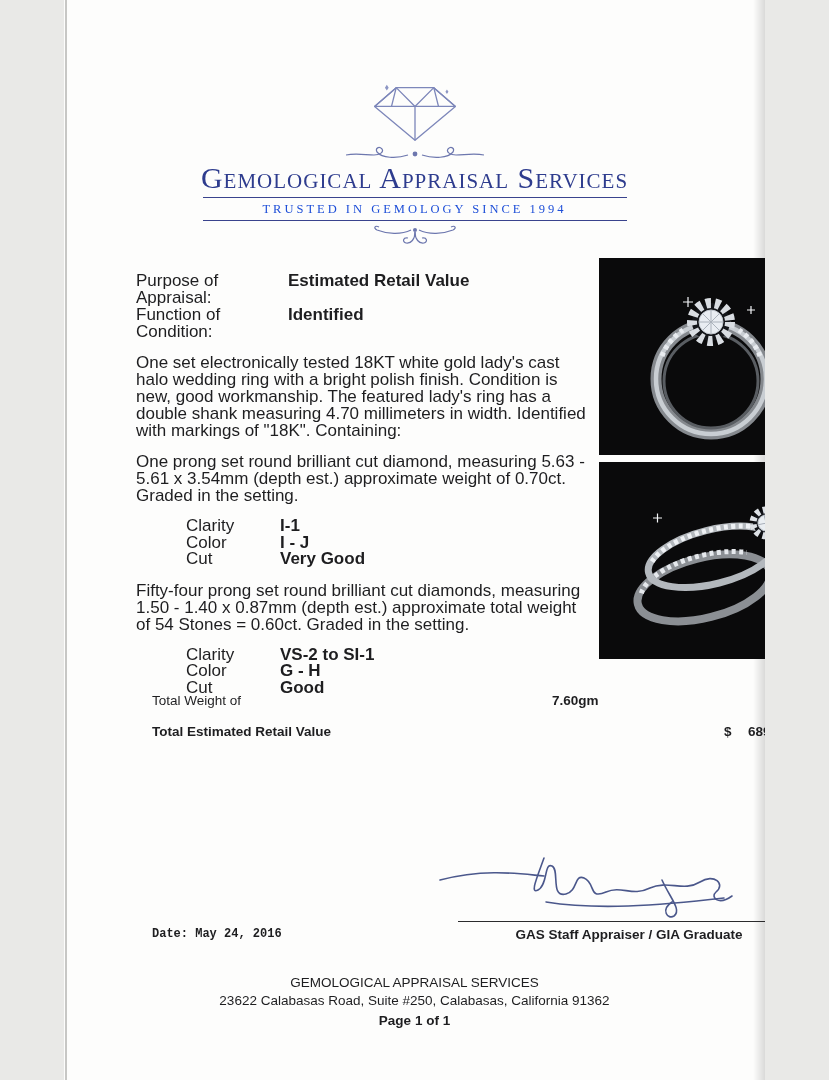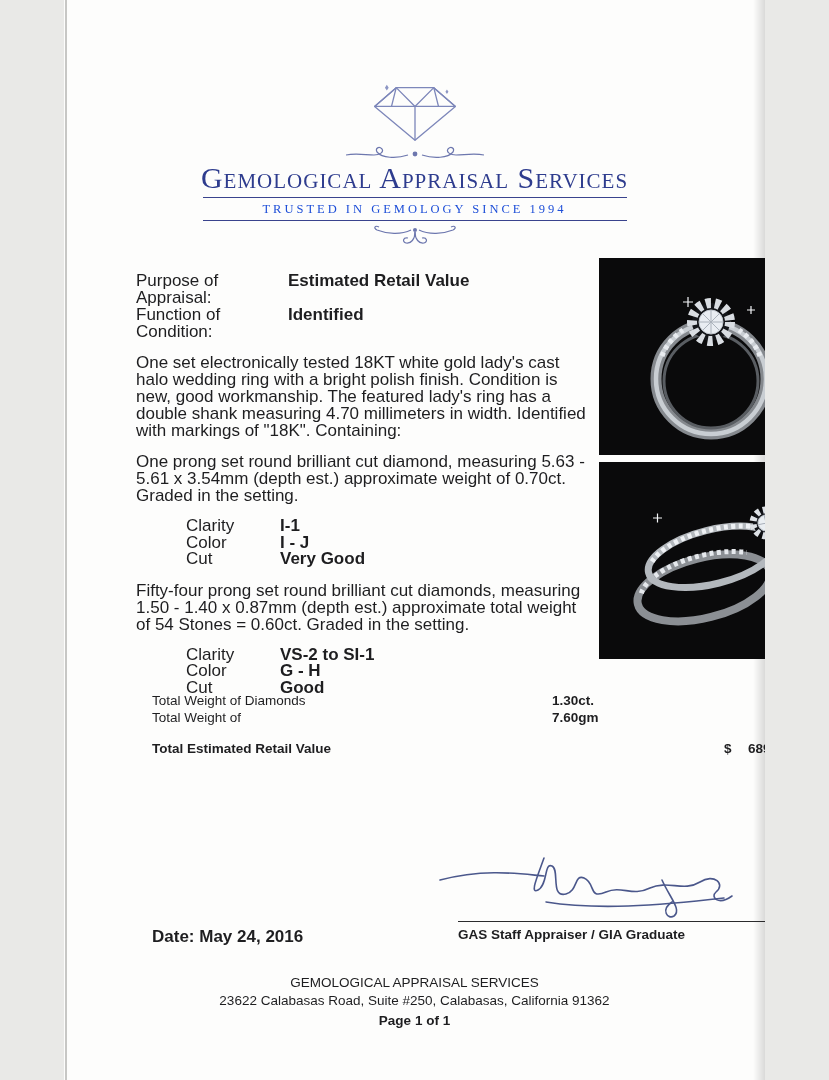--- a/index.html
+++ b/index.html
@@ -51,23 +51,23 @@
   .totals { position:absolute; left:88px; top:693px; width:660px; font-size:13.5px; }
   .totals-row { position:relative; height:17px; }
   .t-value { position:absolute; left:400px; top:0; font-weight:bold; }
   .retail-row { position:relative; height:17px; margin-top:14px; font-weight:bold; }
   .retail-cur { position:absolute; left:572px; top:0; }
   .retail-val { position:absolute; left:596px; top:0; }
 
   
   .sig-scribble { position:absolute; left:362px; top:850px; width:330px; height:75px; }
   .sig-line  { position:absolute; left:394px; top:921px; width:342px; border-top:1.2px solid #2b2b2d; }
-  .sig-title { position:absolute; left:394px; top:927px; width:342px; text-align:left;
+  .sig-title { position:absolute; left:394px; top:927px; width:342px; text-align:center;
                font-weight:bold; font-size:13.5px; }
-  .date-line { position:absolute; left:88px; top:927px; font-weight:bold; font-size:17px; }
+  .date-line { position:absolute; left:88px; top:927px; font-weight:bold; font-size:12px;font-family:Liberation Mono, monospace; }
 
   
   .footer { position:absolute; left:0; top:974px; width:100%; text-align:center;
             font-size:13.5px; line-height:18px; }
   .footer-page { font-weight:bold; margin-top:2px; }
 </style>
 </head>
 <body>
 
 <div class="page">
@@ -187,24 +187,20 @@
           <circle r="8" fill="#eaeef2" stroke="#c2c8cf" stroke-width="1"></circle>
           <path d="M-8 0 H8 M0 -8 V8" stroke="#a9b0b9" stroke-width="1" fill="none"></path>
         </g>
       </g>
       <path d="M54 56 h9 M58.5 51.5 v9" stroke="#f4f6f8" stroke-width="1.2"></path>
     </svg>
   </figure>
 
   <section class="totals">
     <div class="totals-row">
-      <span>Total Weight of Diamonds</span>
-      <span class="t-value">1.30ct.</span>
-    </div>
-    <div class="totals-row">
       <span>Total Weight of</span>
       <span class="t-value">7.60gm</span>
     </div>
     <div class="retail-row">
       <span>Total Estimated Retail Value</span>
       <span class="retail-cur">$</span>
       <span class="retail-val">6895.00</span>
     </div>
   </section>
 

